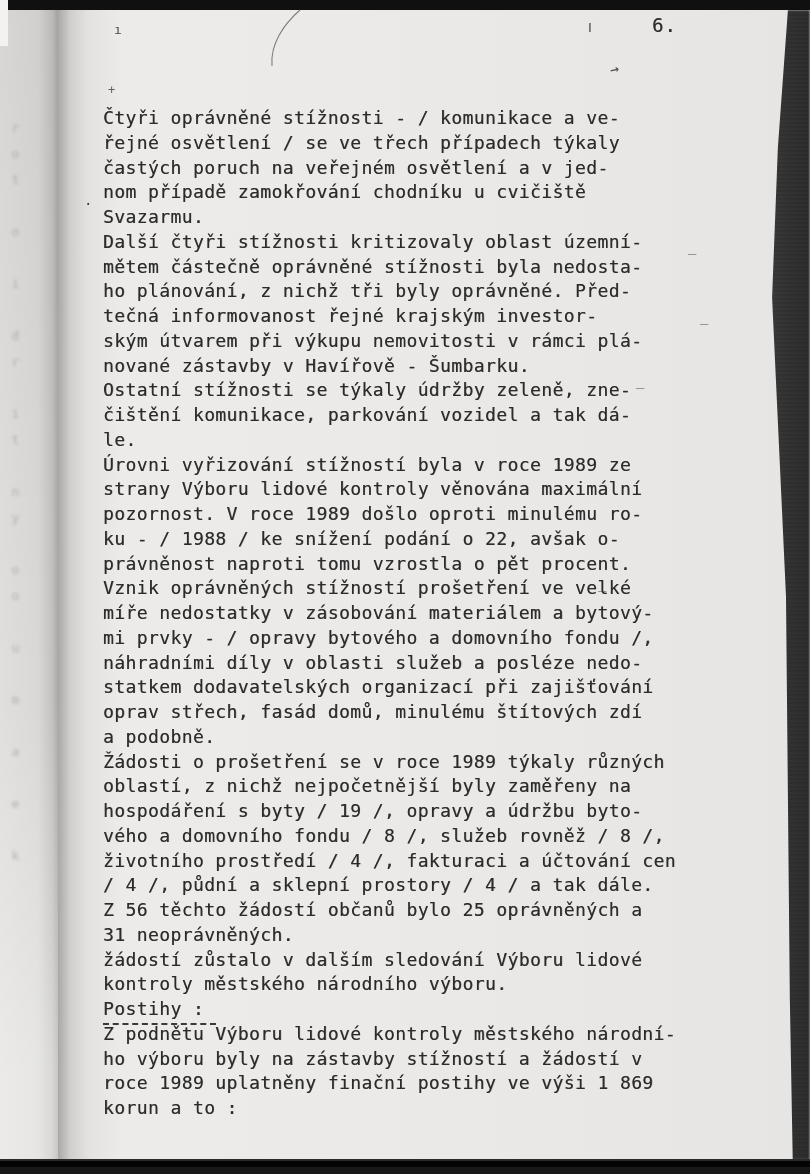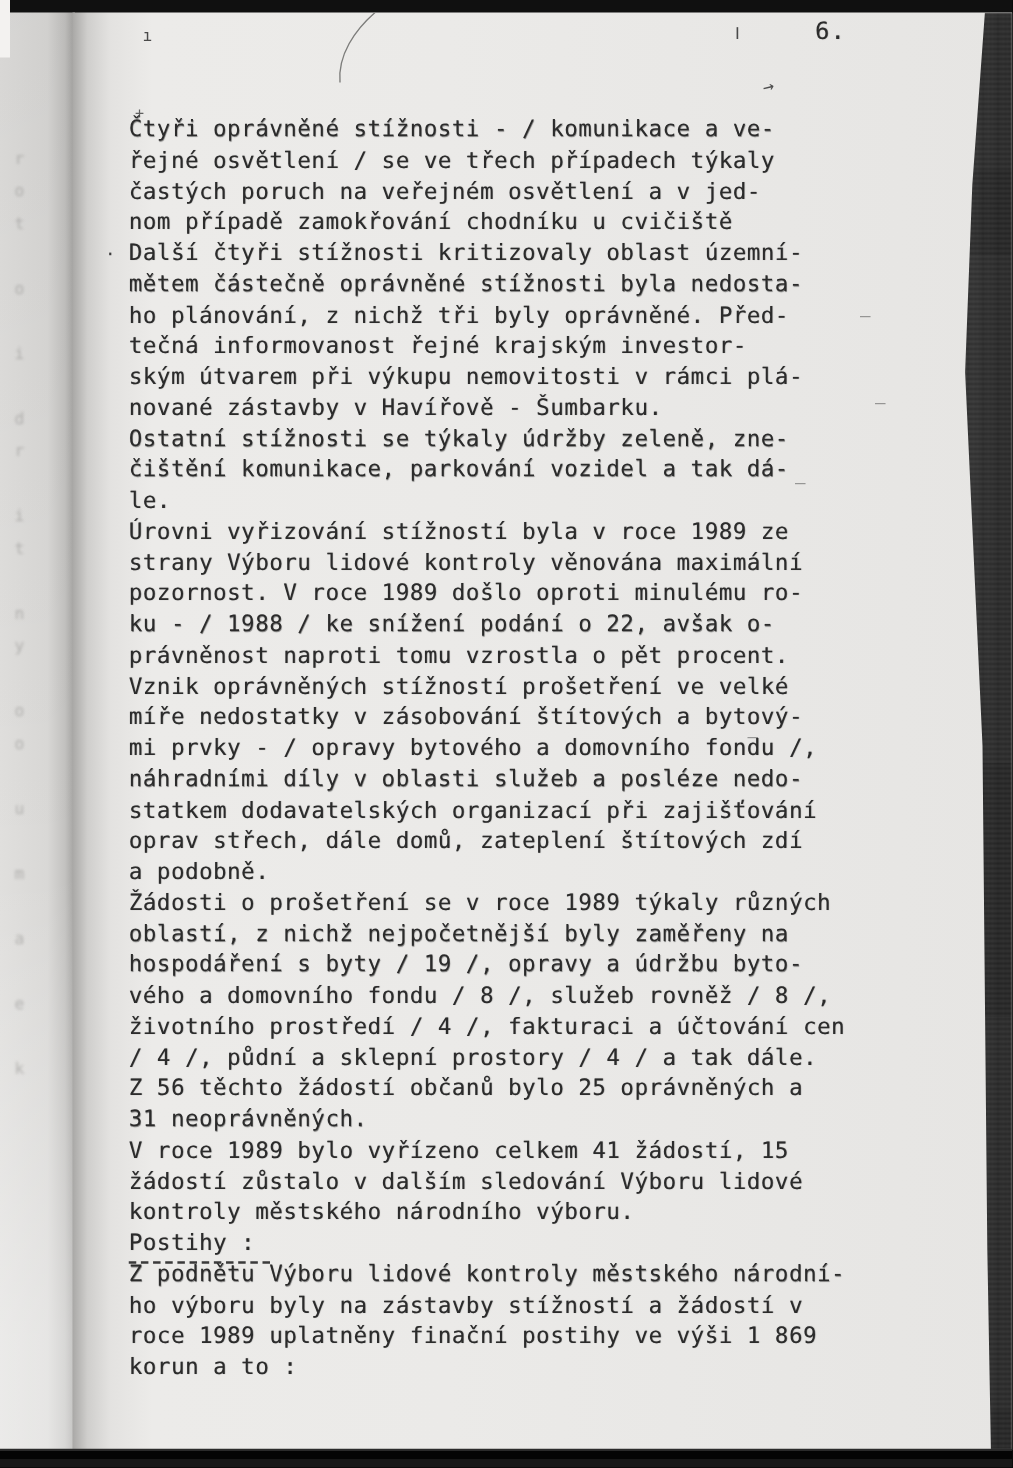--- a/index.html
+++ b/index.html
@@ -52,21 +52,21 @@
     font-size:19px;color:#2c2c2c;letter-spacing:1px;
     text-shadow:0.4px 0.3px 0.6px rgba(40,40,40,.55);
   }
   .text-block{
     position:absolute;left:103px;top:92px;width:600px;
     font-size:18px;line-height:24.75px;letter-spacing:0.4px;
     color:#2b2b2b;
     text-shadow:0.4px 0.3px 0.6px rgba(45,45,45,.55);
   }
   .line{white-space:pre;height:24.75px;}
-  .line-text{display:inline-block;}
+  .line-text{display:inline-block;margin-top:14px;}
   .line-text.underlined{
     border-bottom:2px dashed #3a3a3a;
     padding-bottom:1px;padding-right:12px;
   }
   
   .mark{position:absolute;color:#555;user-select:none;}
   .mark-tick-left{left:114px;top:22px;font-size:13px;color:#4a4a4a;}
   .mark-tick-right{left:586px;top:20px;font-size:13px;color:#4a4a4a;}
   .mark-cross{left:108px;top:83px;font-size:12px;color:#606060;}
   .mark-arrow{left:610px;top:60px;font-size:15px;color:#4e4e4e;transform:rotate(-14deg);}
@@ -107,50 +107,50 @@
   <span class="smudge smudge-1">_</span>
   <span class="smudge smudge-2">_</span>
   <span class="smudge smudge-3">_</span>
 
   <div class="text-block">
 
   <div class="line"><span class="line-text">Čtyři oprávněné stížnosti - / komunikace a ve-</span></div>
       <div class="line"><span class="line-text">řejné osvětlení / se ve třech případech týkaly</span></div>
       <div class="line"><span class="line-text">častých poruch na veřejném osvětlení a v jed-</span></div>
       <div class="line"><span class="line-text">nom případě zamokřování chodníku u cvičiště</span></div>
+      <div class="line"><span class="line-text">Svazarmu.</span></div>
       <div class="line"><span class="line-text">Další čtyři stížnosti kritizovaly oblast územní-</span></div>
       <div class="line"><span class="line-text">mětem částečně oprávněné stížnosti byla nedosta-</span></div>
       <div class="line"><span class="line-text">ho plánování, z nichž tři byly oprávněné. Před-</span></div>
       <div class="line"><span class="line-text">tečná informovanost řejné krajským investor-</span></div>
       <div class="line"><span class="line-text">ským útvarem při výkupu nemovitosti v rámci plá-</span></div>
       <div class="line"><span class="line-text">nované zástavby v Havířově - Šumbarku.</span></div>
       <div class="line"><span class="line-text">Ostatní stížnosti se týkaly údržby zeleně, zne-</span></div>
       <div class="line"><span class="line-text">čištění komunikace, parkování vozidel a tak dá-</span></div>
       <div class="line"><span class="line-text">le.</span></div>
       <div class="line"><span class="line-text">Úrovni vyřizování stížností byla v roce 1989 ze</span></div>
       <div class="line"><span class="line-text">strany Výboru lidové kontroly věnována maximální</span></div>
       <div class="line"><span class="line-text">pozornost. V roce 1989 došlo oproti minulému ro-</span></div>
       <div class="line"><span class="line-text">ku - / 1988 / ke snížení podání o 22, avšak o-</span></div>
       <div class="line"><span class="line-text">právněnost naproti tomu vzrostla o pět procent.</span></div>
       <div class="line"><span class="line-text">Vznik oprávněných stížností prošetření ve velké</span></div>
-      <div class="line"><span class="line-text">míře nedostatky v zásobování štítových a bytový-</span></div>
+      <div class="line"><span class="line-text">míře nedostatky v zásobování materiálem a bytový-</span></div>
       <div class="line"><span class="line-text">mi prvky - / opravy bytového a domovního fondu /,</span></div>
       <div class="line"><span class="line-text">náhradními díly v oblasti služeb a posléze nedo-</span></div>
       <div class="line"><span class="line-text">statkem dodavatelských organizací při zajišťování</span></div>
-      <div class="line"><span class="line-text">oprav střech, dále domů, zateplení štítových zdí</span></div>
+      <div class="line"><span class="line-text">oprav střech, fasád domů, minulému štítových zdí</span></div>
       <div class="line"><span class="line-text">a podobně.</span></div>
       <div class="line"><span class="line-text">Žádosti o prošetření se v roce 1989 týkaly různých</span></div>
       <div class="line"><span class="line-text">oblastí, z nichž nejpočetnější byly zaměřeny na</span></div>
       <div class="line"><span class="line-text">hospodáření s byty / 19 /, opravy a údržbu byto-</span></div>
       <div class="line"><span class="line-text">vého a domovního fondu / 8 /, služeb rovněž / 8 /,</span></div>
       <div class="line"><span class="line-text">životního prostředí / 4 /, fakturaci a účtování cen</span></div>
       <div class="line"><span class="line-text">/ 4 /, půdní a sklepní prostory / 4 / a tak dále.</span></div>
       <div class="line"><span class="line-text">Z 56 těchto žádostí občanů bylo 25 oprávněných a</span></div>
       <div class="line"><span class="line-text">31 neoprávněných.</span></div>
-      <div class="line"><span class="line-text">V roce 1989 bylo vyřízeno celkem 41 žádostí, 15</span></div>
       <div class="line"><span class="line-text">žádostí zůstalo v dalším sledování Výboru lidové</span></div>
       <div class="line"><span class="line-text">kontroly městského národního výboru.</span></div>
       <div class="line"><span class="line-text underlined">Postihy :</span></div>
       <div class="line"><span class="line-text">Z podnětu Výboru lidové kontroly městského národní-</span></div>
       <div class="line"><span class="line-text">ho výboru byly na zástavby stížností a žádostí v</span></div>
       <div class="line"><span class="line-text">roce 1989 uplatněny finační postihy ve výši 1 869</span></div>
       <div class="line"><span class="line-text">korun a to :</span></div>
     </div>
 
   <div class="right-strip"></div>

